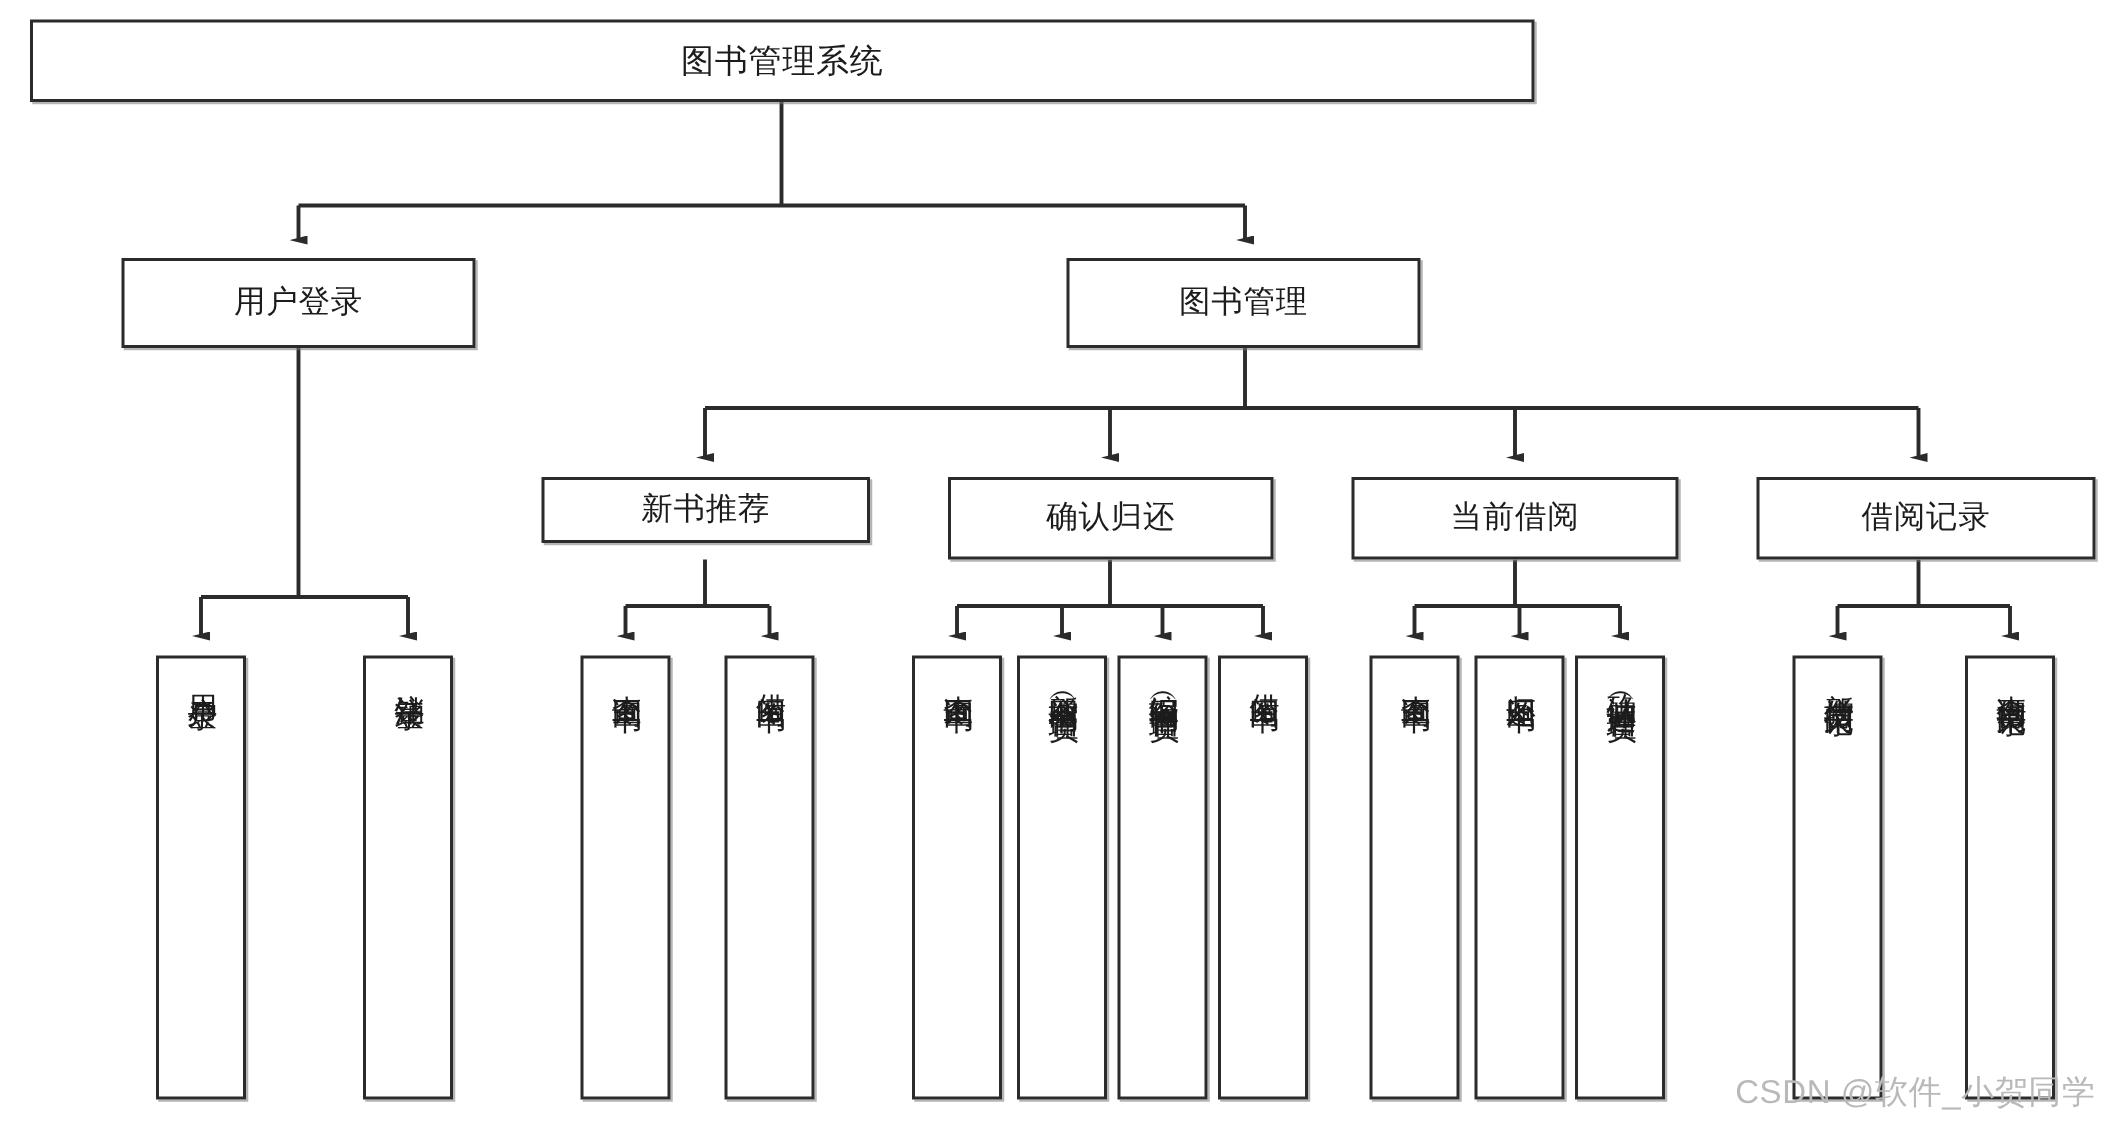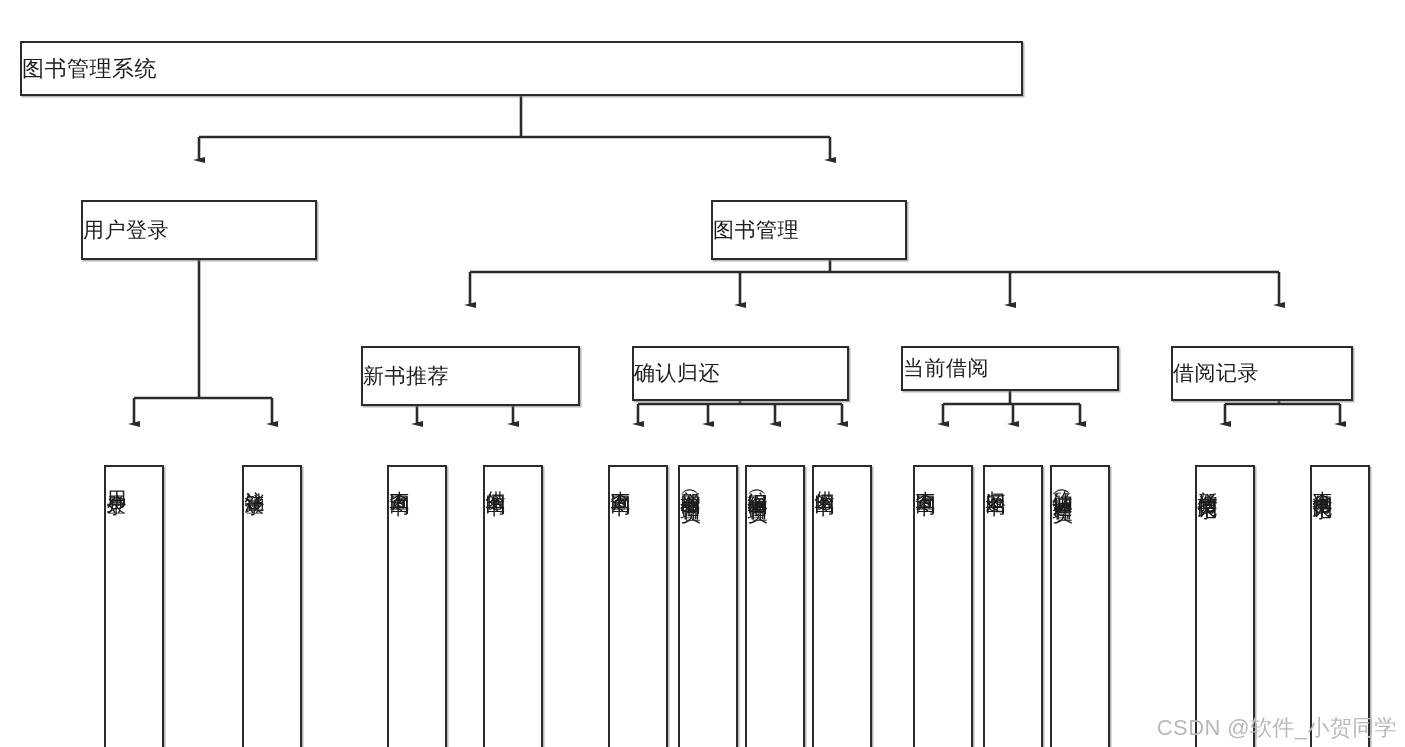--- a/index.html
+++ b/index.html
@@ -26,23 +26,22 @@
     height: 747px;
     pointer-events: none;
   }
   .node {
     position: absolute;
     box-sizing: border-box;
     background: #ffffff;
     border: 2px solid #2b2b2b;
     display: flex;
     align-items: center;
-    justify-content: flex-start;
+    justify-content: center;
     box-shadow: 1.5px 1.5px 0 rgba(120,120,120,0.55);
-    margin-top: 28px;
   }
   .node .label {
     font-size: 21px;
     line-height: 1.18;
     letter-spacing: 0.5px;
     color: #1c1c1c;
     text-align: center;
     white-space: nowrap;
   }
   .node.root .label { font-size: 22px; }
@@ -123,34 +122,34 @@
     </g>
   </svg>
 
   <div class="node root" style="left:20px; top:13px; width:1003px; height:55px;">
     <span class="label">图书管理系统</span>
   </div>
 
   <div class="node" style="left:81px; top:172px; width:236px; height:60px;">
     <span class="label">用户登录</span>
   </div>
-  <div class="node" style="left:711px; top:172px; width:196px; height:60px;">
+  <div class="node" style="left:711px; top:172px; width:236px; height:60px;">
     <span class="label">图书管理</span>
   </div>
 
-  <div class="node" style="left:361px; top:318px; width:219px; height:60px;">
+  <div class="node" style="left:361px; top:318px; width:219px; height:44px;">
     <span class="label">新书推荐</span>
   </div>
   <div class="node" style="left:632px; top:318px; width:217px; height:55px;">
     <span class="label">确认归还</span>
   </div>
-  <div class="node" style="left:901px; top:318px; width:218px; height:45px;">
+  <div class="node" style="left:901px; top:318px; width:218px; height:55px;">
     <span class="label">当前借阅</span>
   </div>
-  <div class="node" style="left:1171px; top:318px; width:182px; height:55px;">
+  <div class="node" style="left:1171px; top:318px; width:226px; height:55px;">
     <span class="label">借阅记录</span>
   </div>
 
   <div class="node vert" style="left:104px; top:437px; width:60px; height:296px;">
     <span class="label">用户登录</span>
   </div>
   <div class="node vert" style="left:242px; top:437px; width:60px; height:296px;">
     <span class="label">注销登录</span>
   </div>
 

